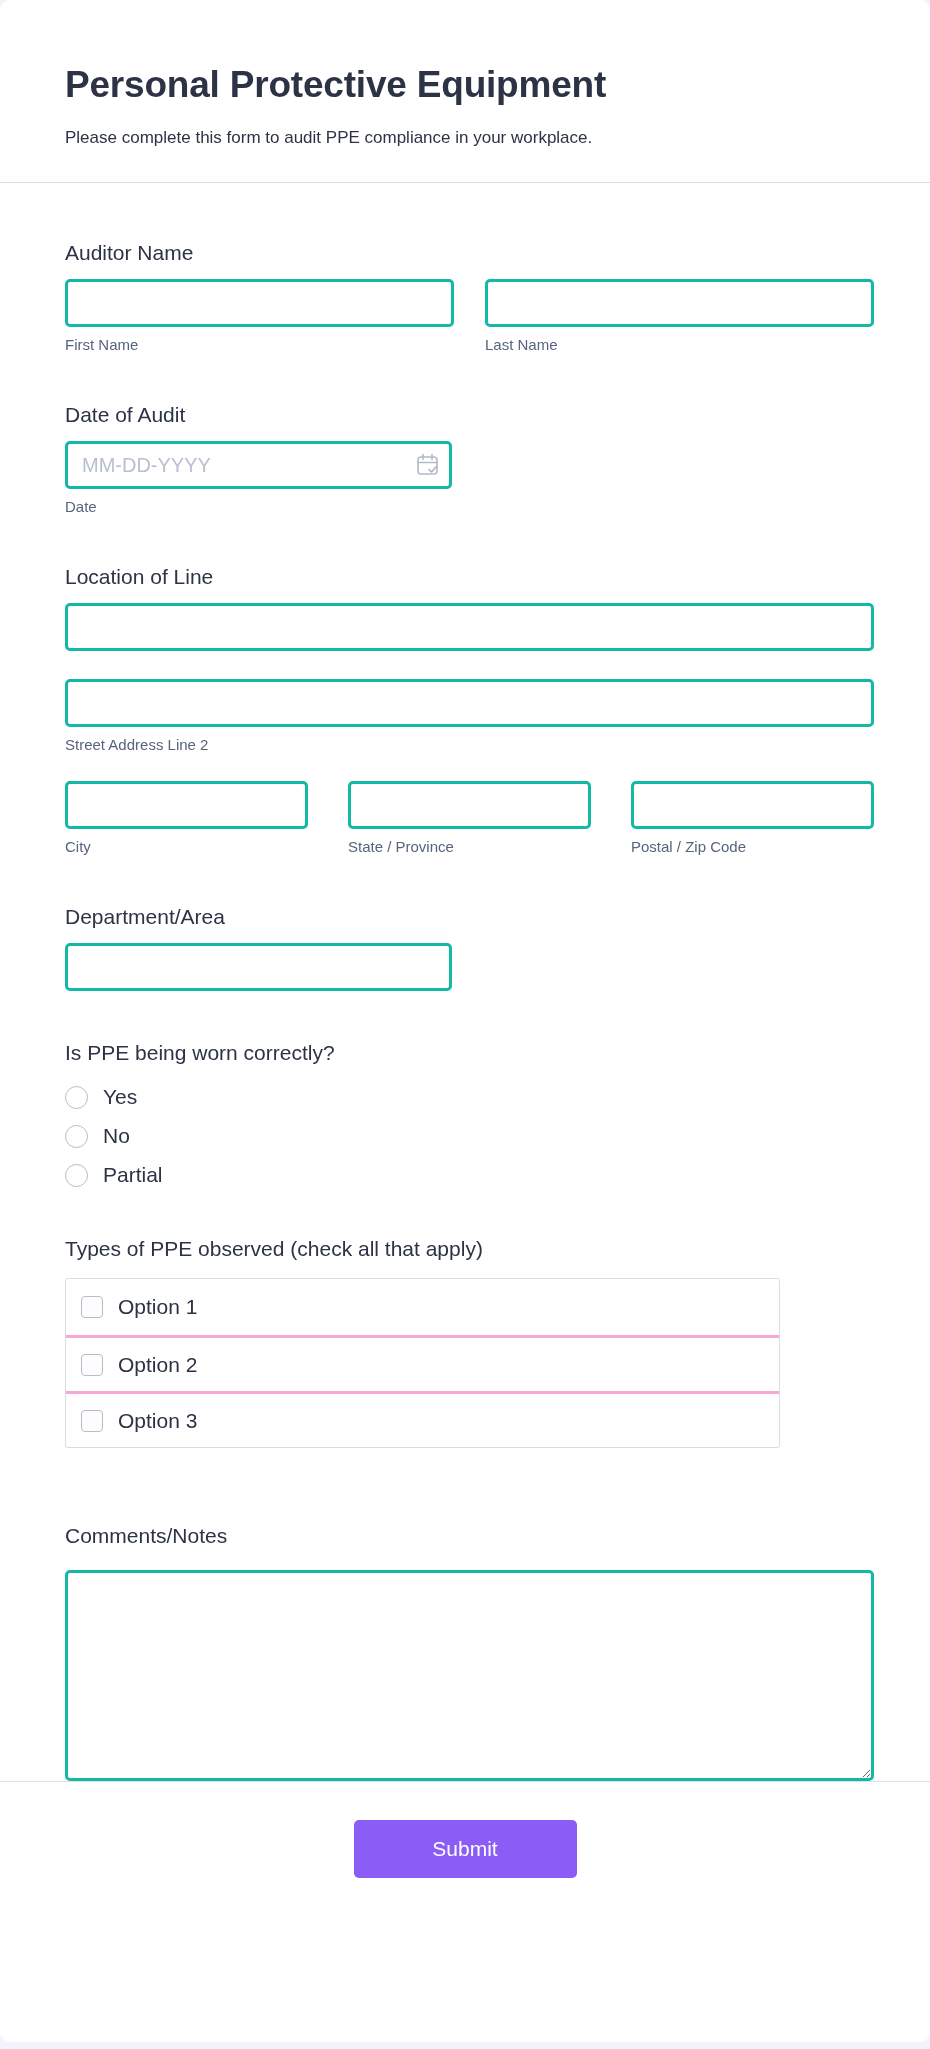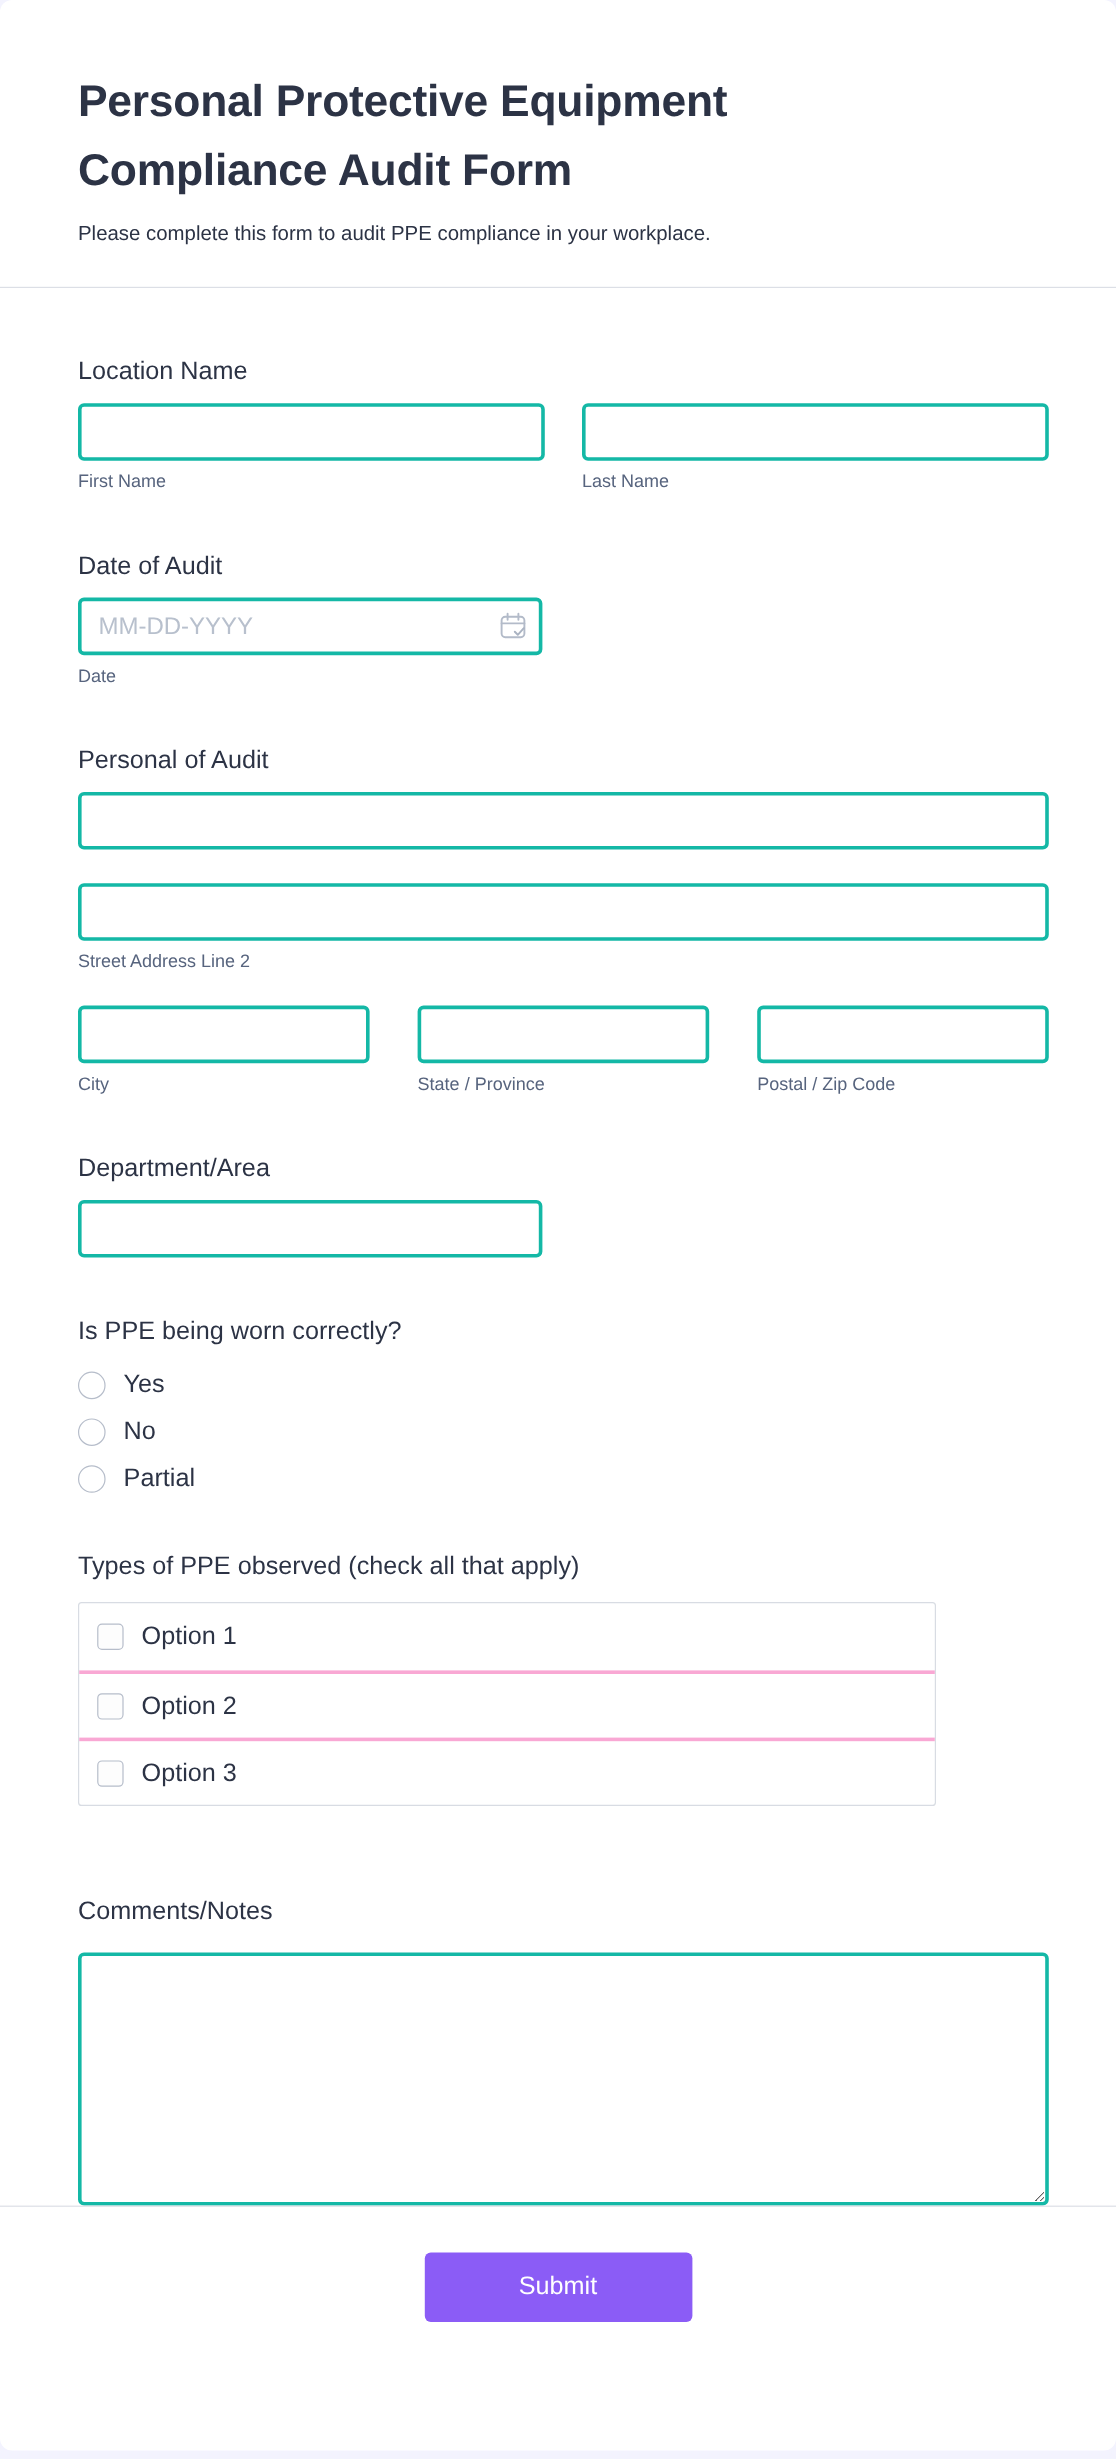--- a/index.html
+++ b/index.html
@@ -131,30 +131,29 @@
   }
 </style>
 </head>
 <body>
 
 <div class="card">
 
   <div class="form-header">
     <div class="form-title">
       <div>Personal Protective Equipment</div>
-      <div>Compliance Audit Form</div>
     </div>
     <div class="form-subtitle">Please complete this form to audit PPE compliance in your workplace.</div>
   </div>
   <div class="divider head"></div>
 
   <div class="form-body">
 
     <div class="question">
-      <div class="q-label">Location Name</div>
+      <div class="q-label">Auditor Name</div>
       <div class="two-col">
         <div class="col">
           <input class="text-input" type="text" value="" style="">
           <div class="sublabel">First Name</div>
         </div>
         <div class="col">
           <input class="text-input" type="text" value="" style="">
           <div class="sublabel">Last Name</div>
         </div>
       </div>
@@ -169,21 +168,21 @@
           <line x1="7" y1="1.5" x2="7" y2="6.5"></line>
           <line x1="16" y1="1.5" x2="16" y2="6.5"></line>
           <line x1="2" y1="9.5" x2="21" y2="9.5"></line>
           <polyline points="13,16.5 15.5,19 20.5,13.5" stroke="#aab3c2"></polyline>
         </svg>
       </div>
       <div class="sublabel">Date</div>
     </div>
 
     <div class="question">
-      <div class="q-label">Personal of Audit</div>
+      <div class="q-label">Location of Line</div>
       <input class="text-input" type="text" value="" style="">
 
       <input class="text-input gap-row" type="text" value="" style="">
       <div class="sublabel">Street Address Line 2</div>
 
       <div class="three-col gap-row">
         <div class="col">
           <input class="text-input" type="text" value="" style="">
           <div class="sublabel">City</div>
         </div>

